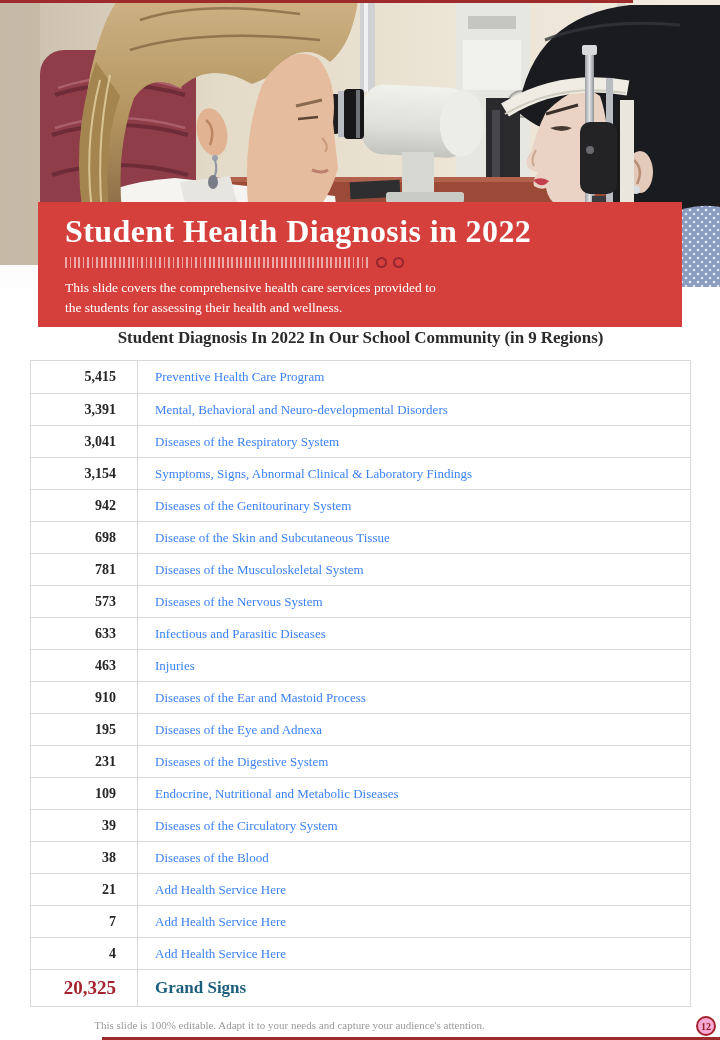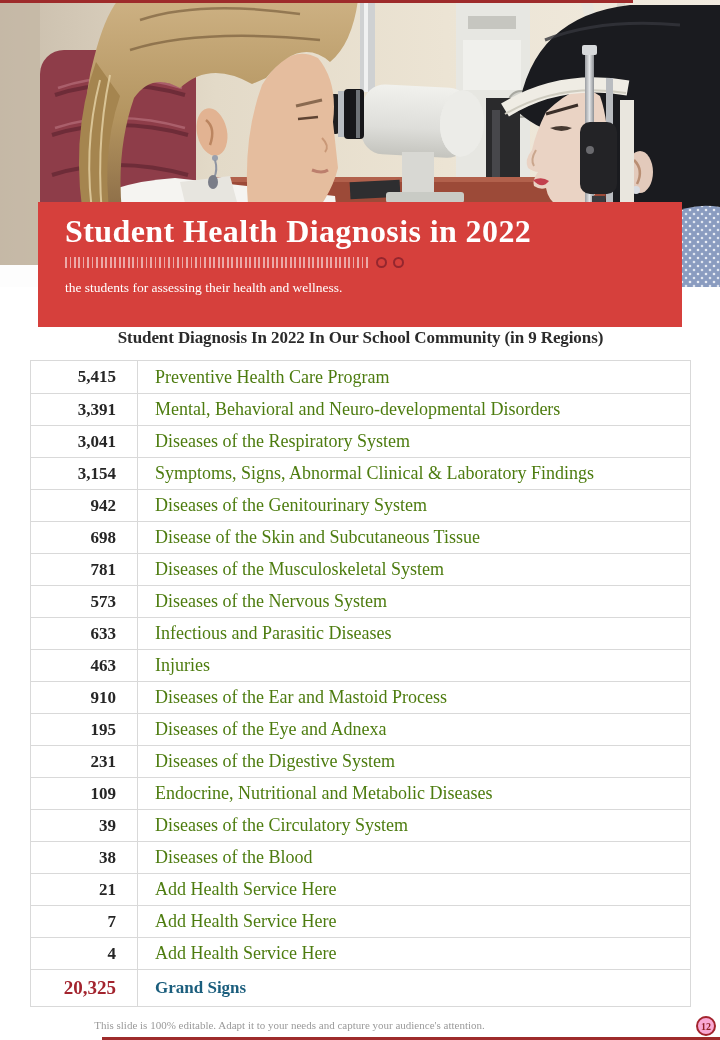--- a/index.html
+++ b/index.html
@@ -34,23 +34,23 @@
 
   .dtable {
     position:absolute; top:360px; left:30px; width:661px; z-index:2;
     border:1px solid #d9d9d9; box-sizing:border-box; background:#fff;
   }
   .trow { display:flex; align-items:stretch; height:32px; border-top:1px solid #d9d9d9; box-sizing:border-box; }
   .trow:first-child { border-top:none; }
   .tnum {
     flex:none; width:107px; box-sizing:border-box; border-right:1px solid #d9d9d9;
     display:flex; align-items:center; justify-content:flex-end; padding-right:21px;
-    font-size:17px; font-weight:bold; color:#262626;
-  }
-  .tlabel { display:flex; align-items:center; padding-left:17px; font-size:18px; color:#4d7c0f; }
+    font-size:14px; font-weight:bold; color:#262626;
+  }
+  .tlabel { display:flex; align-items:center; padding-left:17px; font-size:13px; color:#3b82f6; }
   .trow.grand { height:37px; }
   .trow.grand .tnum { font-size:19px; color:#a3242e; }
   .trow.grand .tlabel { font-size:17px; font-weight:bold; color:#1b5e7d; }
 
   .footer-note {
     position:absolute; top:1019px; left:0; width:579px; z-index:2;
     text-align:center; font-size:11px; color:#9a9a9a;
   }
   .page-badge {
     position:absolute; top:1016px; right:4px; width:20px; height:20px; z-index:9;
@@ -200,20 +200,21 @@
   </svg>
 
   <div class="banner">
     <div class="banner-title">Student Health Diagnosis in 2022</div>
     <div class="banner-deco">
       <div class="stripe"></div>
       <span class="deco-circle"></span>
       <span class="deco-circle"></span>
     </div>
     <div class="banner-sub">
+      <span>This slide covers the comprehensive health care services provided to</span>
       <span>the students for assessing their health and wellness.</span>
     </div>
   </div>
 
   <div class="section-heading">Student Diagnosis In 2022 In Our School Community (in 9 Regions)</div>
 
   <div class="dtable">
     <div id="table-body">
         <div class="trow">
           <div class="tnum">5,415</div>

